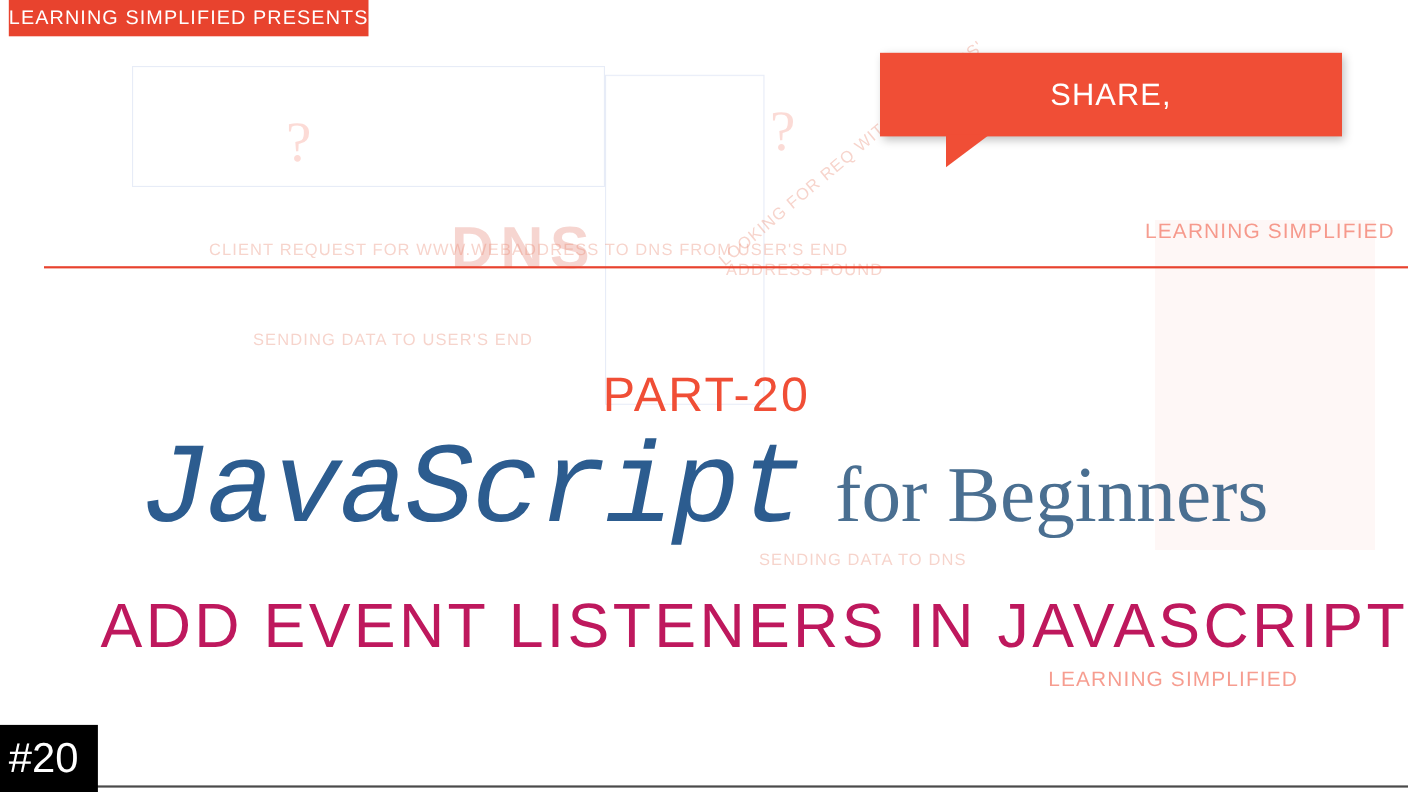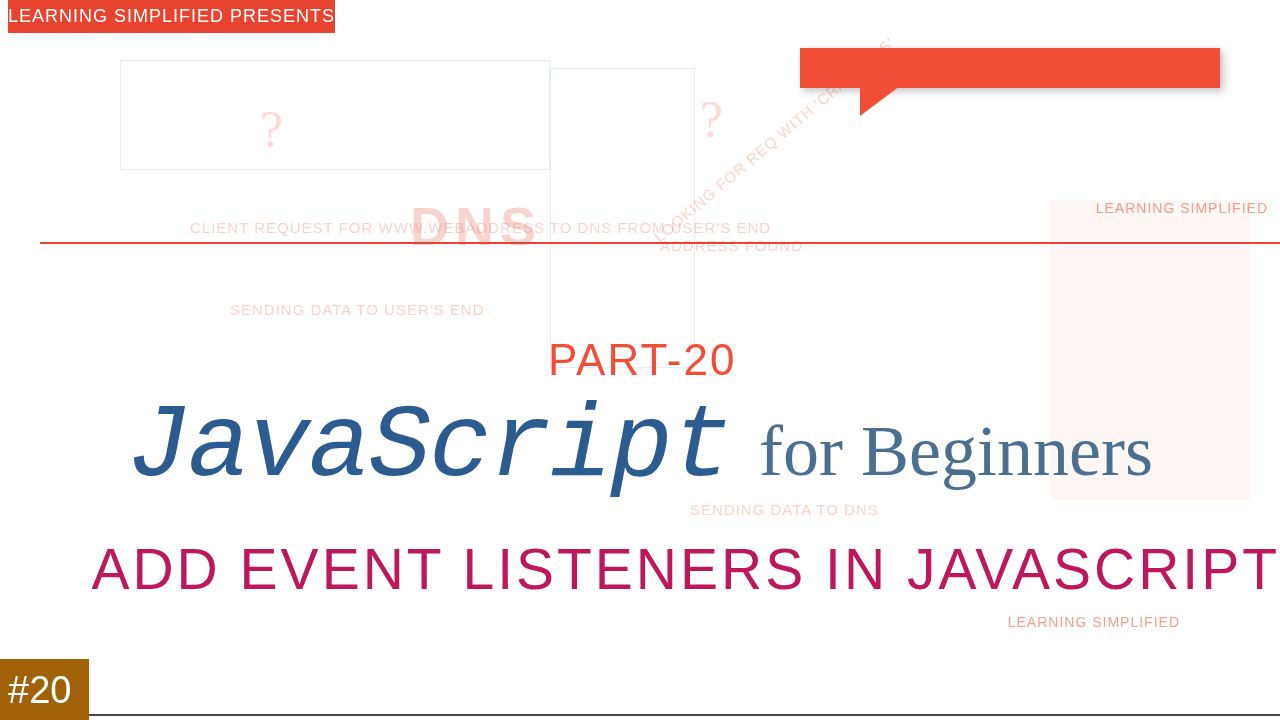--- a/index.html
+++ b/index.html
@@ -152,34 +152,34 @@
       right: 30px;
       width: 200px;
       height: 300px;
       background: rgba(232,67,46,0.06);
       opacity: 0.7;
     }
     
     .watermark {
       position: absolute;
       color: #f04e36;
-      font-size: 14px;
+      font-size: 19px;
       font-weight: 300;
       letter-spacing: 1px;
       opacity: 0.55;
     }
     
     .watermark-1 { top: 200px; right: 12px; }
     .watermark-2 { bottom: 90px; right: 100px; }
     
     .episode-badge {
       position: absolute;
       bottom: 0;
       left: 0;
-      background: #a16207;
+      background: #000000;
       color: white;
       padding: 10px 18px 8px 8px;
       font-size: 38px;
       font-weight: 300;
     }
     
     .bottom-line {
       position: absolute;
       bottom: 4px;
       left: 0;
@@ -227,20 +227,21 @@
 CLIENT SIDE SCRIPT
 AND OTHER FILES</div>
 
 <div class="bg-server-col"></div>
 
 <div class="red-line"></div>
 
 <div class="header-bar">LEARNING SIMPLIFIED PRESENTS</div>
 
 <div class="speech-bubble">
+  <div>SHARE,</div>
   <div class="speech-tail"></div>
 </div>
 
 <div class="watermark watermark-1">LEARNING SIMPLIFIED</div>
 
 <div class="part-label">PART-20</div>
 
 <div class="js-title">
   <span class="js-title-main">JavaScript</span><span class="js-title-sub">for Beginners</span>
 </div>

